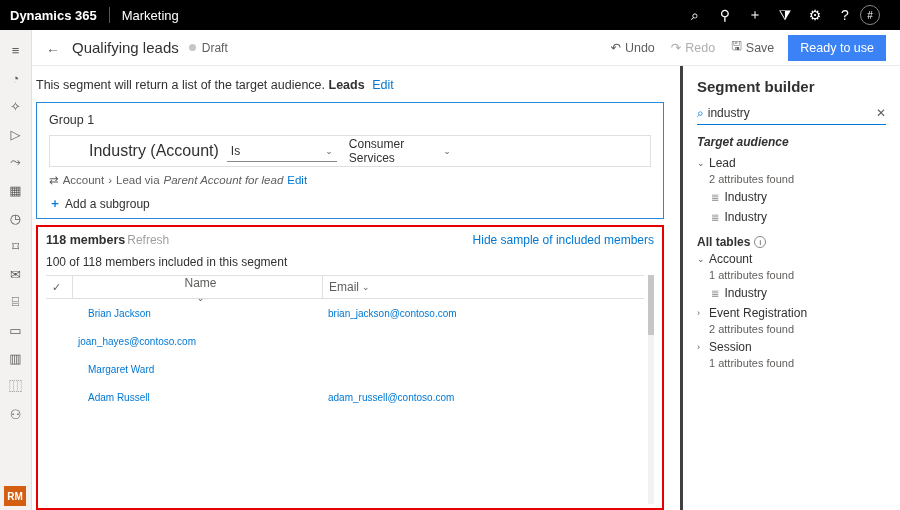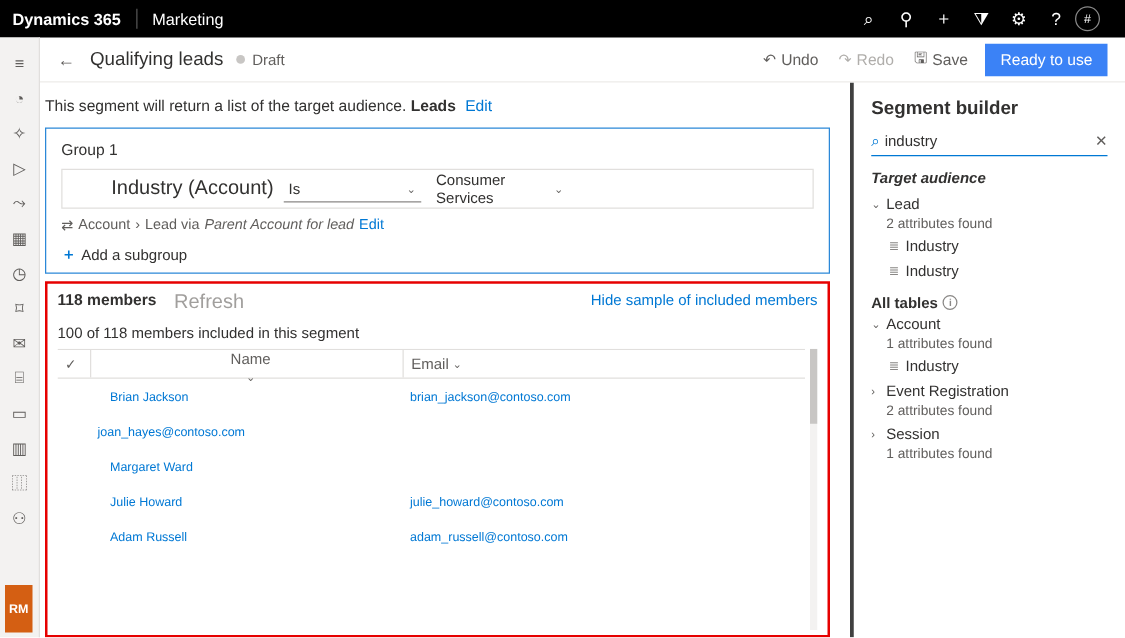--- a/index.html
+++ b/index.html
@@ -11,21 +11,21 @@
   .topbar .divider { width:1px; height:16px; background:#555; margin:0 12px; }
   .topbar .app { font-size: 13px; }
   .topbar .spacer { flex: 1; }
   .topbar .icon { width: 30px; text-align:center; font-size: 14px; cursor:pointer; }
   .topbar .avatar { width:20px;height:20px;border:1px solid #888;border-radius:50%;display:flex;align-items:center;justify-content:center;font-size:10px;}
   
   
   .shell { display:flex; height:480px; }
   .leftrail { width:32px; background:#f3f2f1; border-right:1px solid #e1dfdd; display:flex; flex-direction:column; align-items:center; padding-top:6px; gap:0; position:relative;}
   .leftrail .ritem { width:32px; height:28px; display:flex;align-items:center;justify-content:center;color:#605e5c;cursor:pointer;font-size:13px;}
-  .leftrail .rm { position:absolute; bottom:4px; left:4px; width:22px;height:38px;background:#d45f13;color:#fff;font-size:10px;font-weight:600;display:flex;align-items:center;justify-content:center;}
+  .leftrail .rm { position:absolute; bottom:4px; left:4px; width:22px;height:20px;background:#d45f13;color:#fff;font-size:10px;font-weight:600;display:flex;align-items:center;justify-content:center;}
   
   .maincol { flex:1; display:flex; flex-direction:column; }
   
   
   .cmdbar { height:36px; display:flex; align-items:center; padding:0 14px; border-bottom:1px solid #edebe9;}
   .cmdbar .back { font-size:14px; color:#605e5c; margin-right:12px; cursor:pointer;}
   .cmdbar .title { font-size:15px; font-weight:400; }
   .cmdbar .status-dot { width:7px;height:7px;border-radius:50%;background:#c8c6c4;margin:0 6px 0 10px;}
   .cmdbar .status-label { color:#605e5c; font-size:12px;}
   .cmdbar .spacer{flex:1;}
@@ -50,21 +50,21 @@
   .path-row { display:flex;align-items:center;gap:4px;font-size:11.5px;color:#605e5c;margin-top:6px;}
   .path-row .link{color:#0078d4;cursor:pointer;}
   .path-row .italic{font-style:italic;}
   .add-sub { display:flex;align-items:center;gap:4px;color:#323130;font-size:12px;margin-top:8px;margin-bottom:6px;cursor:pointer;}
   .add-sub .plus{color:#0078d4;font-weight:600;}
   
   
   .members-wrap{border:2px solid #e60000;margin-top:6px;padding:6px 8px 4px 8px; display:flex;flex-direction:column; flex:1; overflow:hidden;}
   .members-head{display:flex;align-items:flex-start;}
   .members-head .count{font-weight:600;font-size:12.5px;}
-  .members-head .refresh{color:#a19f9d;margin-left:14px;font-size:16px;cursor:pointer;}
+  .members-head .refresh{color:#a19f9d;margin-left:2px;font-size:12px;cursor:pointer;}
   .members-head .spacer{flex:1;}
   .members-head .hide{color:#0078d4;font-size:12px;cursor:pointer;}
   .members-sub{font-size:12px;margin:8px 0 6px 0;}
   .table-region{display:flex;flex:1;overflow:hidden;}
   .mtable{flex:1;}
   .mtable .thead{display:flex;border-top:1px solid #e1dfdd;border-bottom:1px solid #e1dfdd;height:24px;align-items:center;padding-left:6px;}
   .mtable .thead .check{width:20px;color:#605e5c;font-size:11px;}
   .mtable .thead .col{display:flex;align-items:center;gap:3px;font-size:12px;color:#605e5c; border-left:1px solid #e1dfdd;padding-left:6px;height:100%;}
   .mtable .thead .name{width:250px;flex-direction:column;}
   .mtable .thead .email{flex:1;}
@@ -222,25 +222,20 @@
                   <div class="row">
                     <span class="check"></span>
                     <span class="email"><a href="#">joan_hayes@contoso.com</a></span>
                   </div>
                   <div class="row">
                     <span class="check"></span>
                     <span class="name"><a href="#">Margaret Ward</a></span>
                   </div>
                   <div class="row">
                     <span class="check"></span>
-                    <span class="name"><a href="#">Julie Howard</a></span>
-                    <span class="email"><a href="#">julie_howard@contoso.com</a></span>
-                  </div>
-                  <div class="row">
-                    <span class="check"></span>
                     <span class="name"><a href="#">Adam Russell</a></span>
                     <span class="email"><a href="#">adam_russell@contoso.com</a></span>
                   </div>
                 </div>
             </div>
             <div class="vscroll">
                 <div class="thumb"></div>
               </div>
           </div>
         </div>

